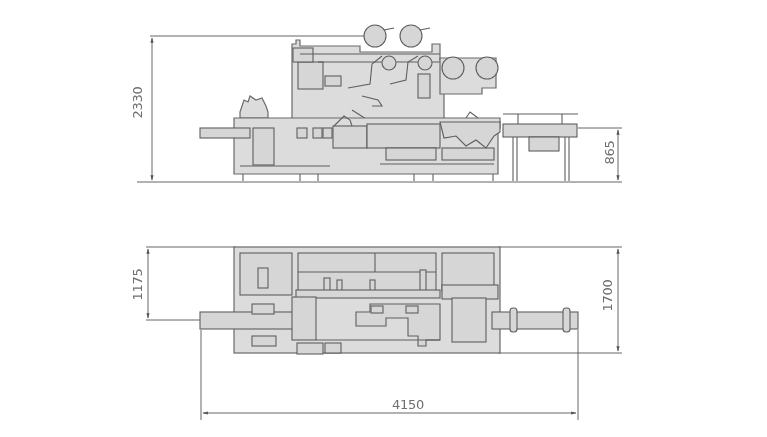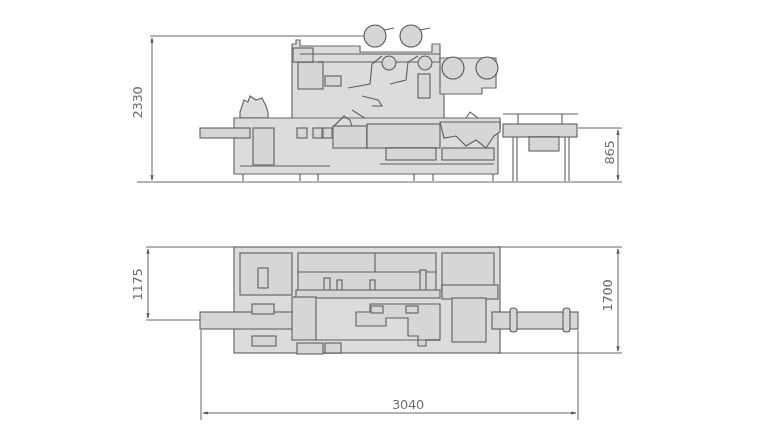--- a/index.html
+++ b/index.html
@@ -140,13 +140,13 @@
     <rect class="part" x="492" y="312" width="86" height="17"></rect>
     <rect class="part" x="510" y="308" width="7" height="24" rx="3"></rect>
     <rect class="part" x="563" y="308" width="7" height="24" rx="3"></rect>
   </g>
 </svg>
 
 <div class="dim-label vert" style="left:122px; top:95px;">2330</div>
 <div class="dim-label vert" style="left:598px; top:145px;">865</div>
 <div class="dim-label vert" style="left:122px; top:277px;">1175</div>
 <div class="dim-label vert" style="left:592px; top:288px;">1700</div>
-<div class="dim-label" style="left:392px; top:397px;">3040</div>
+<div class="dim-label" style="left:392px; top:397px;">4150</div>
 
 </body></html>

